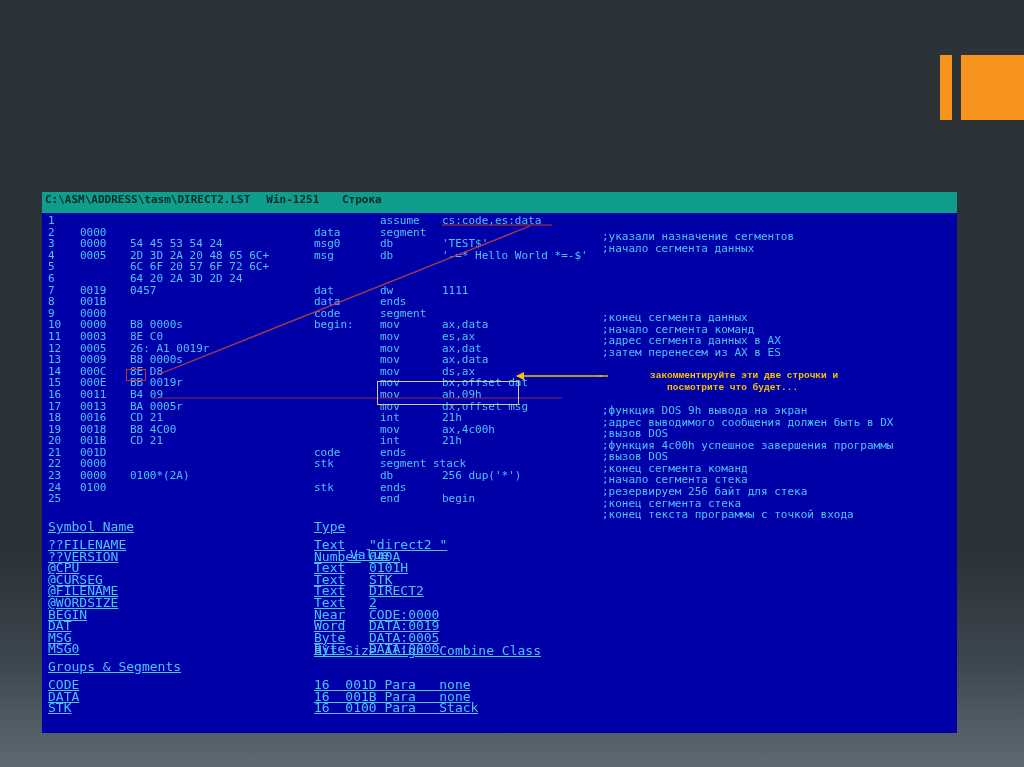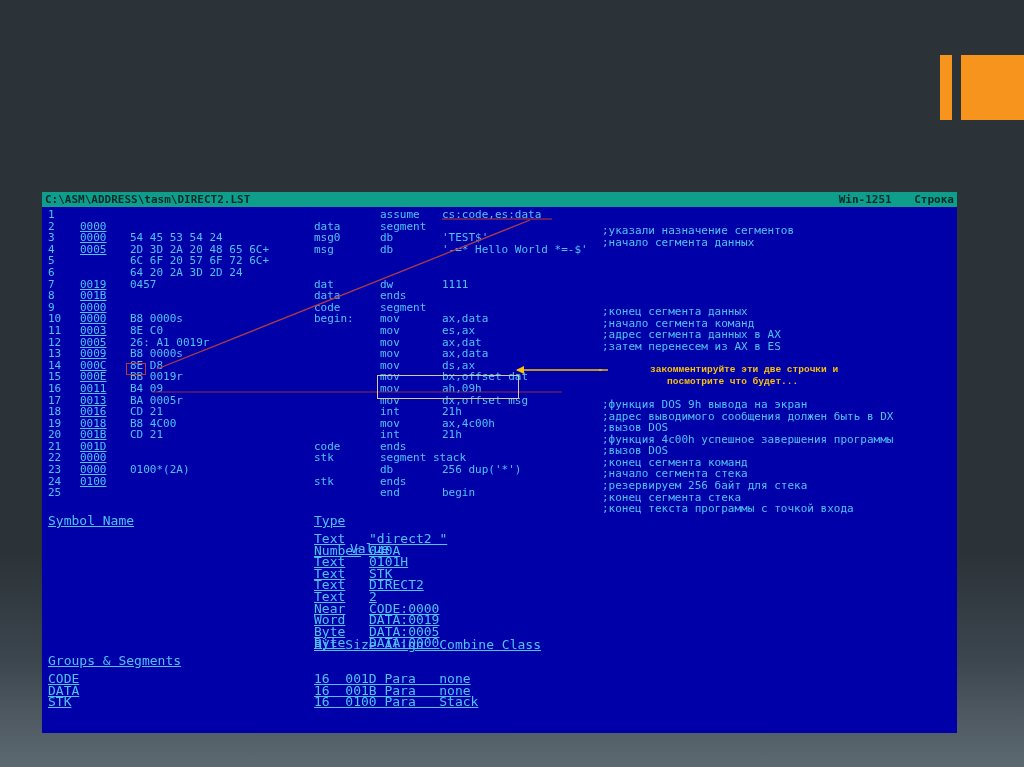--- a/index.html
+++ b/index.html
@@ -28,32 +28,32 @@
     white-space:nowrap;
   }
   
   #panel{
     position:absolute;left:42px;top:192px;width:915px;height:541px;
     background:#0000a8;
     font-family:"DejaVu Sans Mono","Liberation Mono",monospace;
     overflow:hidden;
   }
   #titlebar{
-    height:15px;background:#0f9e8c;color:#032b2a;
+    height:21px;background:#0f9e8c;color:#032b2a;
     font-size:11px;line-height:15px;
-    display:flex;justify-content:space-between;
+    display:flex;
     padding:0 3px;white-space:nowrap;font-weight:bold;
   }
   #titlebar .right span{margin-left:16px;margin-top:20px;}
   #panel-body{position:relative;height:526px;}
 
   
   .col{position:absolute;top:2px;font-size:11px;line-height:11.6px;white-space:pre;color:#4fc3f7;}
   #col-line{left:6px;}
-  #col-addr{left:38px;text-decoration:underline;}
+  #col-addr{left:38px;}
   #col-bytes{left:88px;}
   #col-lbl{left:272px;}
   #col-op{left:338px;}
   #col-arg{left:400px;}
   #col-cmt{left:560px;margin-top:16px;}
 
   
   .sym{position:absolute;font-size:13px;line-height:11.6px;white-space:pre;color:#4fc3f7;text-decoration:underline;}
   #sym-name{left:6px;top:326px;}
   #sym-type{left:272px;top:326px;}
@@ -275,20 +275,30 @@
 ;вызов DOS
 ;конец сегмента команд
 ;начало сегмента стека
 ;резервируем 256 байт для стека
 ;конец сегмента стека
 ;конец текста программы с точкой входа</div>
 
       <div class="sym" style="left:6px;top:308px;">Symbol Name</div>
       <div class="sym" style="left:272px;top:308px;">Type</div>
       <div class="sym" style="left:308px;top:308px;margin-top:28px;">Value</div>
+      <div class="sym" id="sym-name">??FILENAME
+??VERSION
+@CPU
+@CURSEG
+@FILENAME
+@WORDSIZE
+BEGIN
+DAT
+MSG
+MSG0</div>
       <div class="sym" id="sym-type">Text
 Number
 Text
 Text
 Text
 Text
 Near
 Word
 Byte
 Byte</div>

